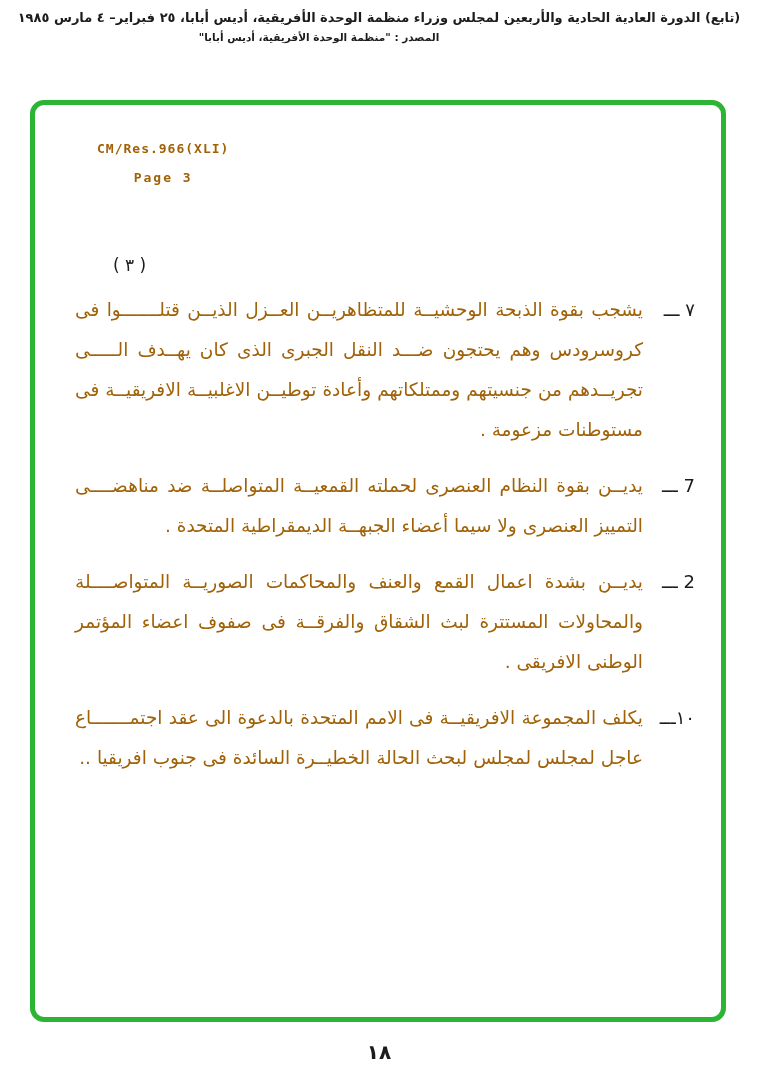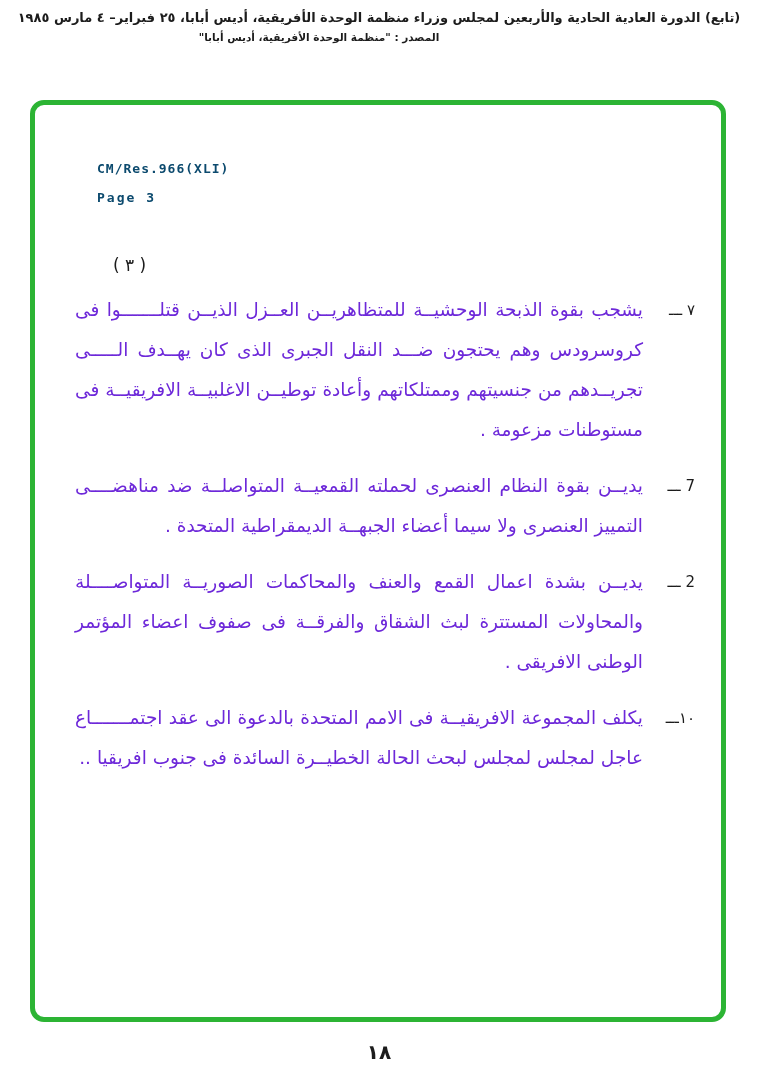--- a/index.html
+++ b/index.html
@@ -44,33 +44,34 @@
     width:696px;
     height:922px;
     border:5px solid var(--green);
     border-radius:14px;
     background:var(--paper);
   }
 
   .doc-ref-block{
     position:absolute;
     left:62px;
-    top:56px;
+    top:36px;
     font-family:"DejaVu Sans Mono",monospace;
     font-weight:bold;
-    color:#0c4a6e;
+    color:#a16207;
   }
   .doc-ref{
     font-size:13px;
     letter-spacing:1px;
   }
   .doc-page{
     font-size:13px;
     letter-spacing:2px;
     margin-top:14px;
+    text-align:center;
   }
 
   .section-marker{
     position:absolute;
     left:78px;
     top:150px;
     direction:rtl;
     font-size:17px;
     letter-spacing:4px;
   }
@@ -83,30 +84,30 @@
     left:40px;
     direction:rtl;
   }
   .para{
     display:flex;           
     align-items:flex-start;
     margin-bottom:16px;
   }
   .para-num{
     flex:0 0 52px;
-    font-size:15px;
+    font-size:18px;
     line-height:40px;
     white-space:nowrap;
   }
   .para-text{
     flex:1;
     font-size:18.5px;
     line-height:40px;
     text-align:justify;
-    color:#6d28d9;
+    color:#a16207;
   }
 
   
   .page-number{
     position:absolute;
     left:0;right:0;
     top:1040px;
     text-align:center;
     font-size:20px;
     font-weight:bold;

